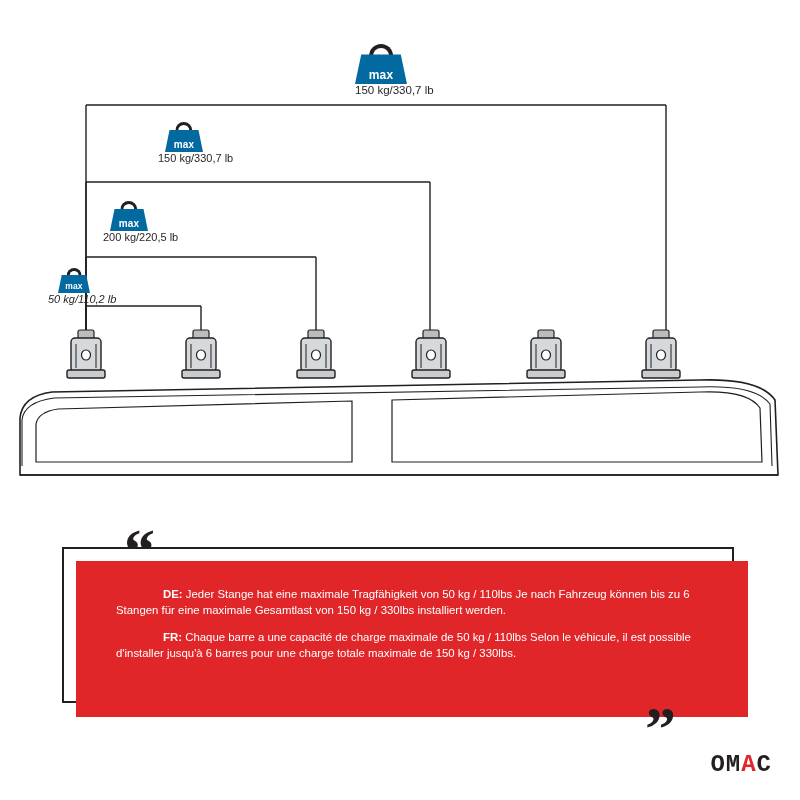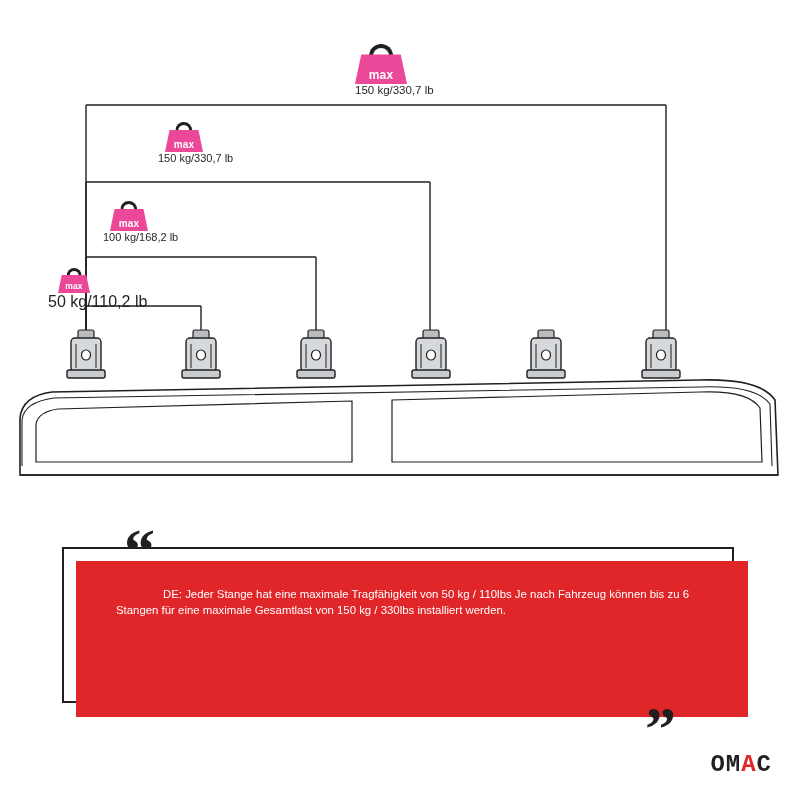--- a/index.html
+++ b/index.html
@@ -52,21 +52,21 @@
   }
   .weight.small .glyph { width: 38px; height: 30px; }
   .weight.tiny  .glyph { width: 32px; height: 25px; }
 
   .wbody {
     position: absolute;
     left: 0;
     bottom: 0;
     width: 100%;
     height: 74%;
-    background: #ec4899;
+    background: #0369a1;
     clip-path: polygon(12% 0, 88% 0, 100% 100%, 0 100%);
   }
   .whandle {
     position: absolute;
     left: 50%;
     top: 0;
     transform: translateX(-50%);
     width: 46%;
     height: 34%;
     border: 4px solid #231f20;
@@ -90,21 +90,21 @@
   }
   .weight.small .wmax { font-size: 10px; }
   .weight.tiny  .wmax { font-size: 8.5px; }
 
   .wlabel {
     font-size: 11.5px;
     color: #231f20;
     white-space: nowrap;
   }
   .weight.small .wlabel { font-size: 11px; }
-  .weight.tiny  .wlabel { font-size: 16px; }
+  .weight.tiny  .wlabel { font-size: 11px; font-style: italic; }
 
   
   .infoblock {
     position: absolute;
     left: 62px;
     top: 535px;
     width: 676px;
     height: 180px;
   }
   .quote-frame {
@@ -125,21 +125,21 @@
     box-sizing: border-box;
     padding: 26px 40px 22px 40px;
     color: #ffffff;
   }
   .redpanel p {
     margin: 0 0 12px 0;
     font-size: 11.4px;
     line-height: 1.38;
   }
   .redpanel p:last-child { margin-bottom: 0; }
-  .redpanel b { font-weight: normal; padding-left: 47px; }
+  .redpanel b { font-weight: bold; padding-left: 47px; }
 
   .quote-mark {
     position: absolute;
     font-family: "Liberation Serif", serif;
     font-size: 62px;
     line-height: 1;
     color: #231f20;
     font-weight: bold;
   }
   .quote-open  { left: 62px;  top: -16px; }
@@ -256,21 +256,21 @@
       <div class="wlabel">50 kg/110,2 lb</div>
     </div>
 
     <div class="weight small" style="left:103px; top:201px;">
       <div class="glyph">
         <div class="whandle"></div>
         <div class="wbody">
           <div class="wmax">max</div>
         </div>
       </div>
-      <div class="wlabel">100 kg/168,2 lb</div>
+      <div class="wlabel">200 kg/220,5 lb</div>
     </div>
 
     <div class="weight small" style="left:158px; top:122px;">
       <div class="glyph">
         <div class="whandle"></div>
         <div class="wbody">
           <div class="wmax">max</div>
         </div>
       </div>
       <div class="wlabel">150 kg/330,7 lb</div>
@@ -288,20 +288,21 @@
 
   </div>
 
   <div class="infoblock">
     <div class="quote-frame"></div>
 
     <div class="quote-mark quote-open">“</div>
 
     <div class="redpanel">
       <p><b>DE:</b><span> Jeder Stange hat eine maximale Tragfähigkeit von 50 kg / 110lbs Je nach Fahrzeug können bis zu 6 Stangen für eine maximale Gesamtlast von 150 kg / 330lbs installiert werden.</span></p>
+      <p><b>FR:</b><span> Chaque barre a une capacité de charge maximale de 50 kg / 110lbs Selon le véhicule, il est possible d'installer jusqu'à 6 barres pour une charge totale maximale de 150 kg / 330lbs.</span></p>
     </div>
 
     <div class="quote-mark quote-close">”</div>
   </div>
 
   <div class="logo"><span>OM</span><span class="accent">A</span><span>C</span></div>
 
 </div>
 
 </body></html>

